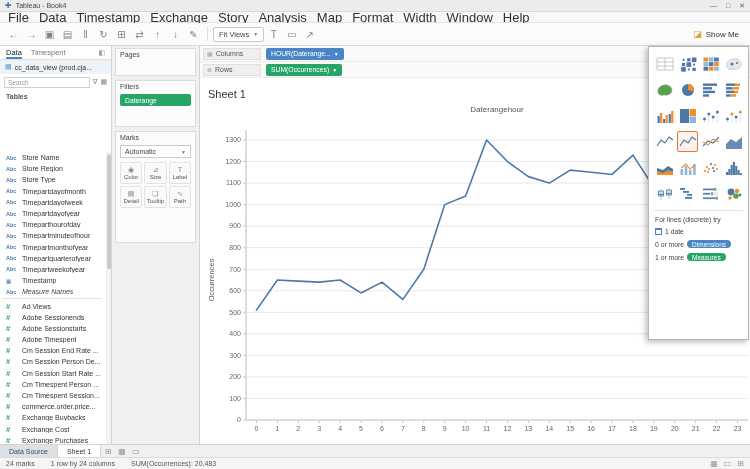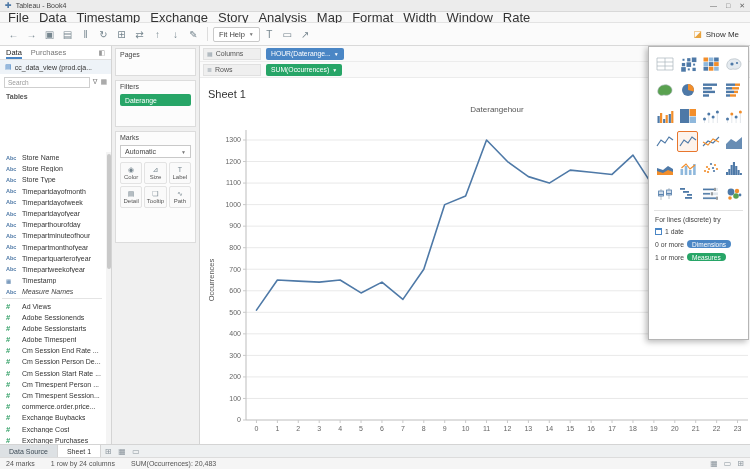--- a/index.html
+++ b/index.html
@@ -136,21 +136,21 @@
       <span class="menu-item">File</span>
       <span class="menu-item">Data</span>
       <span class="menu-item">Timestamp</span>
       <span class="menu-item">Exchange</span>
       <span class="menu-item">Story</span>
       <span class="menu-item">Analysis</span>
       <span class="menu-item">Map</span>
       <span class="menu-item">Format</span>
       <span class="menu-item">Width</span>
       <span class="menu-item">Window</span>
-      <span class="menu-item">Rate</span>
+      <span class="menu-item">Help</span>
     </div>
 
   <div class="abs toolbar">
     <div class="tb-group" id="tb-buttons">
         <div class="tb-btn">
           <span>←</span>
         </div>
         <div class="tb-btn">
           <span>→</span>
         </div>
@@ -177,21 +177,21 @@
         </div>
         <div class="tb-btn">
           <span>↓</span>
         </div>
         <div class="tb-btn">
           <span>✎</span>
         </div>
       </div>
     <div class="tb-sep"></div>
     <div class="fit-select">
-      <span>Fit Help</span>
+      <span>Fit Views</span>
       <span class="caret">▼</span>
     </div>
     <div class="tb-group" id="tb-post-buttons">
         <div class="tb-btn">
           <span>T</span>
         </div>
         <div class="tb-btn">
           <span>▭</span>
         </div>
         <div class="tb-btn">
@@ -200,21 +200,21 @@
       </div>
     <div class="show-me-btn">
       <span class="show-me-ic">◪</span>
       <span>Show Me</span>
     </div>
   </div>
 
   <div class="abs data-pane">
     <div class="dp-tabs">
       <span class="dp-tab active">Data</span>
-      <span class="dp-tab">Purchases</span>
+      <span class="dp-tab">Timespent</span>
       <span class="dp-pane-icon">◧</span>
     </div>
     <div class="dp-ds">
       <span class="ds-icon">▤</span>
       <span>cc_data_view (prod.cja...</span>
     </div>
     <div class="dp-search-row">
       <input class="dp-search" placeholder="Search" style="">
       <span class="icon-mini">∇</span>
       <span class="icon-mini">▦</span>

